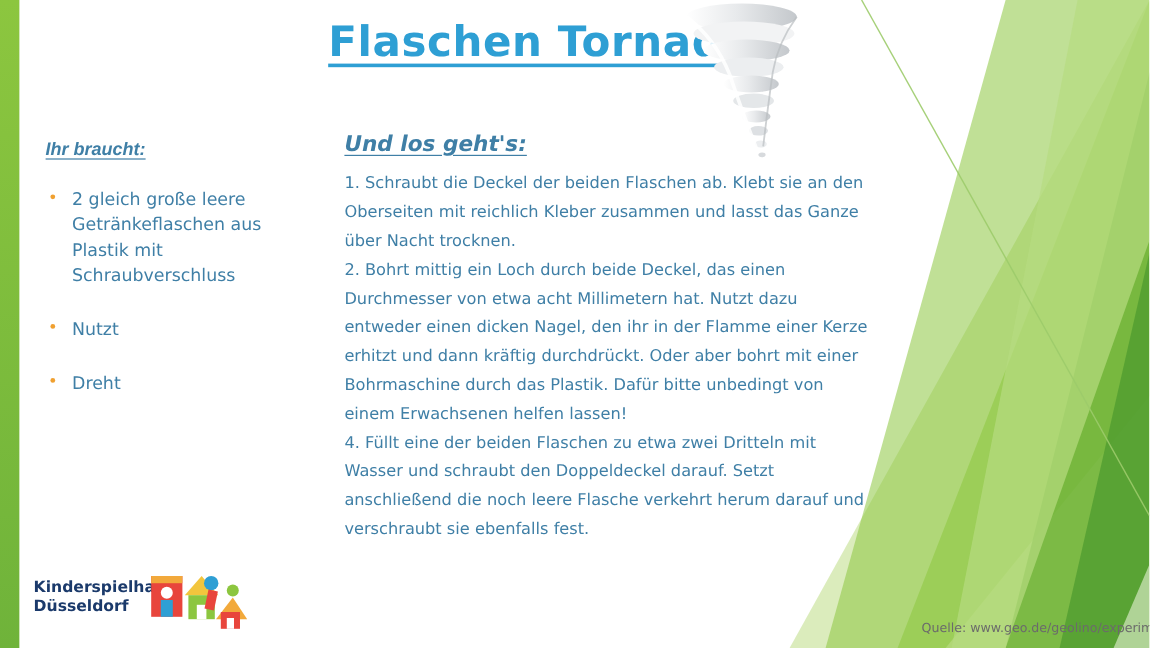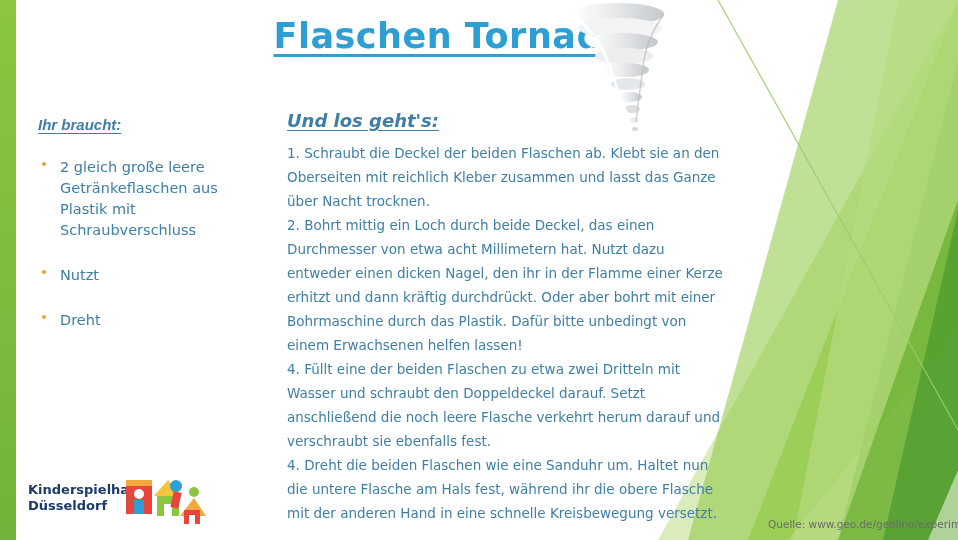--- a/index.html
+++ b/index.html
@@ -246,21 +246,20 @@
         <span class="bullet"></span><span>Dreht</span><span class="note"></span>
       </li>
     </ul>
   </div>
 
   <div class="steps">
     <h2>Und los geht's:</h2>
     <p class="step">1. Schraubt die Deckel der beiden Flaschen ab. Klebt sie an den Oberseiten mit reichlich Kleber zusammen und lasst das Ganze über Nacht trocknen.</p>
     <p class="step">2. Bohrt mittig ein Loch durch beide Deckel, das einen Durchmesser von etwa acht Millimetern hat. Nutzt dazu entweder einen dicken Nagel, den ihr in der Flamme einer Kerze erhitzt und dann kräftig durchdrückt. Oder aber bohrt mit einer Bohrmaschine durch das Plastik. Dafür bitte unbedingt von einem Erwachsenen helfen lassen!</p>
     <p class="step">4. Füllt eine der beiden Flaschen zu etwa zwei Dritteln mit Wasser und schraubt den Doppeldeckel darauf. Setzt anschließend die noch leere Flasche verkehrt herum darauf und verschraubt sie ebenfalls fest.</p>
-    <p class="step">4. Dreht die beiden Flaschen wie eine Sanduhr um. Haltet nun die untere Flasche am Hals fest, während ihr die obere Flasche mit der anderen Hand in eine schnelle Kreisbewegung versetzt.</p>
   </div>
 
   <div class="logo">
     <div class="logo-text">
       <div>Kinderspielhaus</div>
       <div>Düsseldorf</div>
     </div>
     <div class="logo-mark">
       <svg width="82" height="62" viewBox="0 0 82 62" xmlns="http://www.w3.org/2000/svg">
         <rect x="2" y="10" width="26" height="34" fill="#e8453c"></rect>

